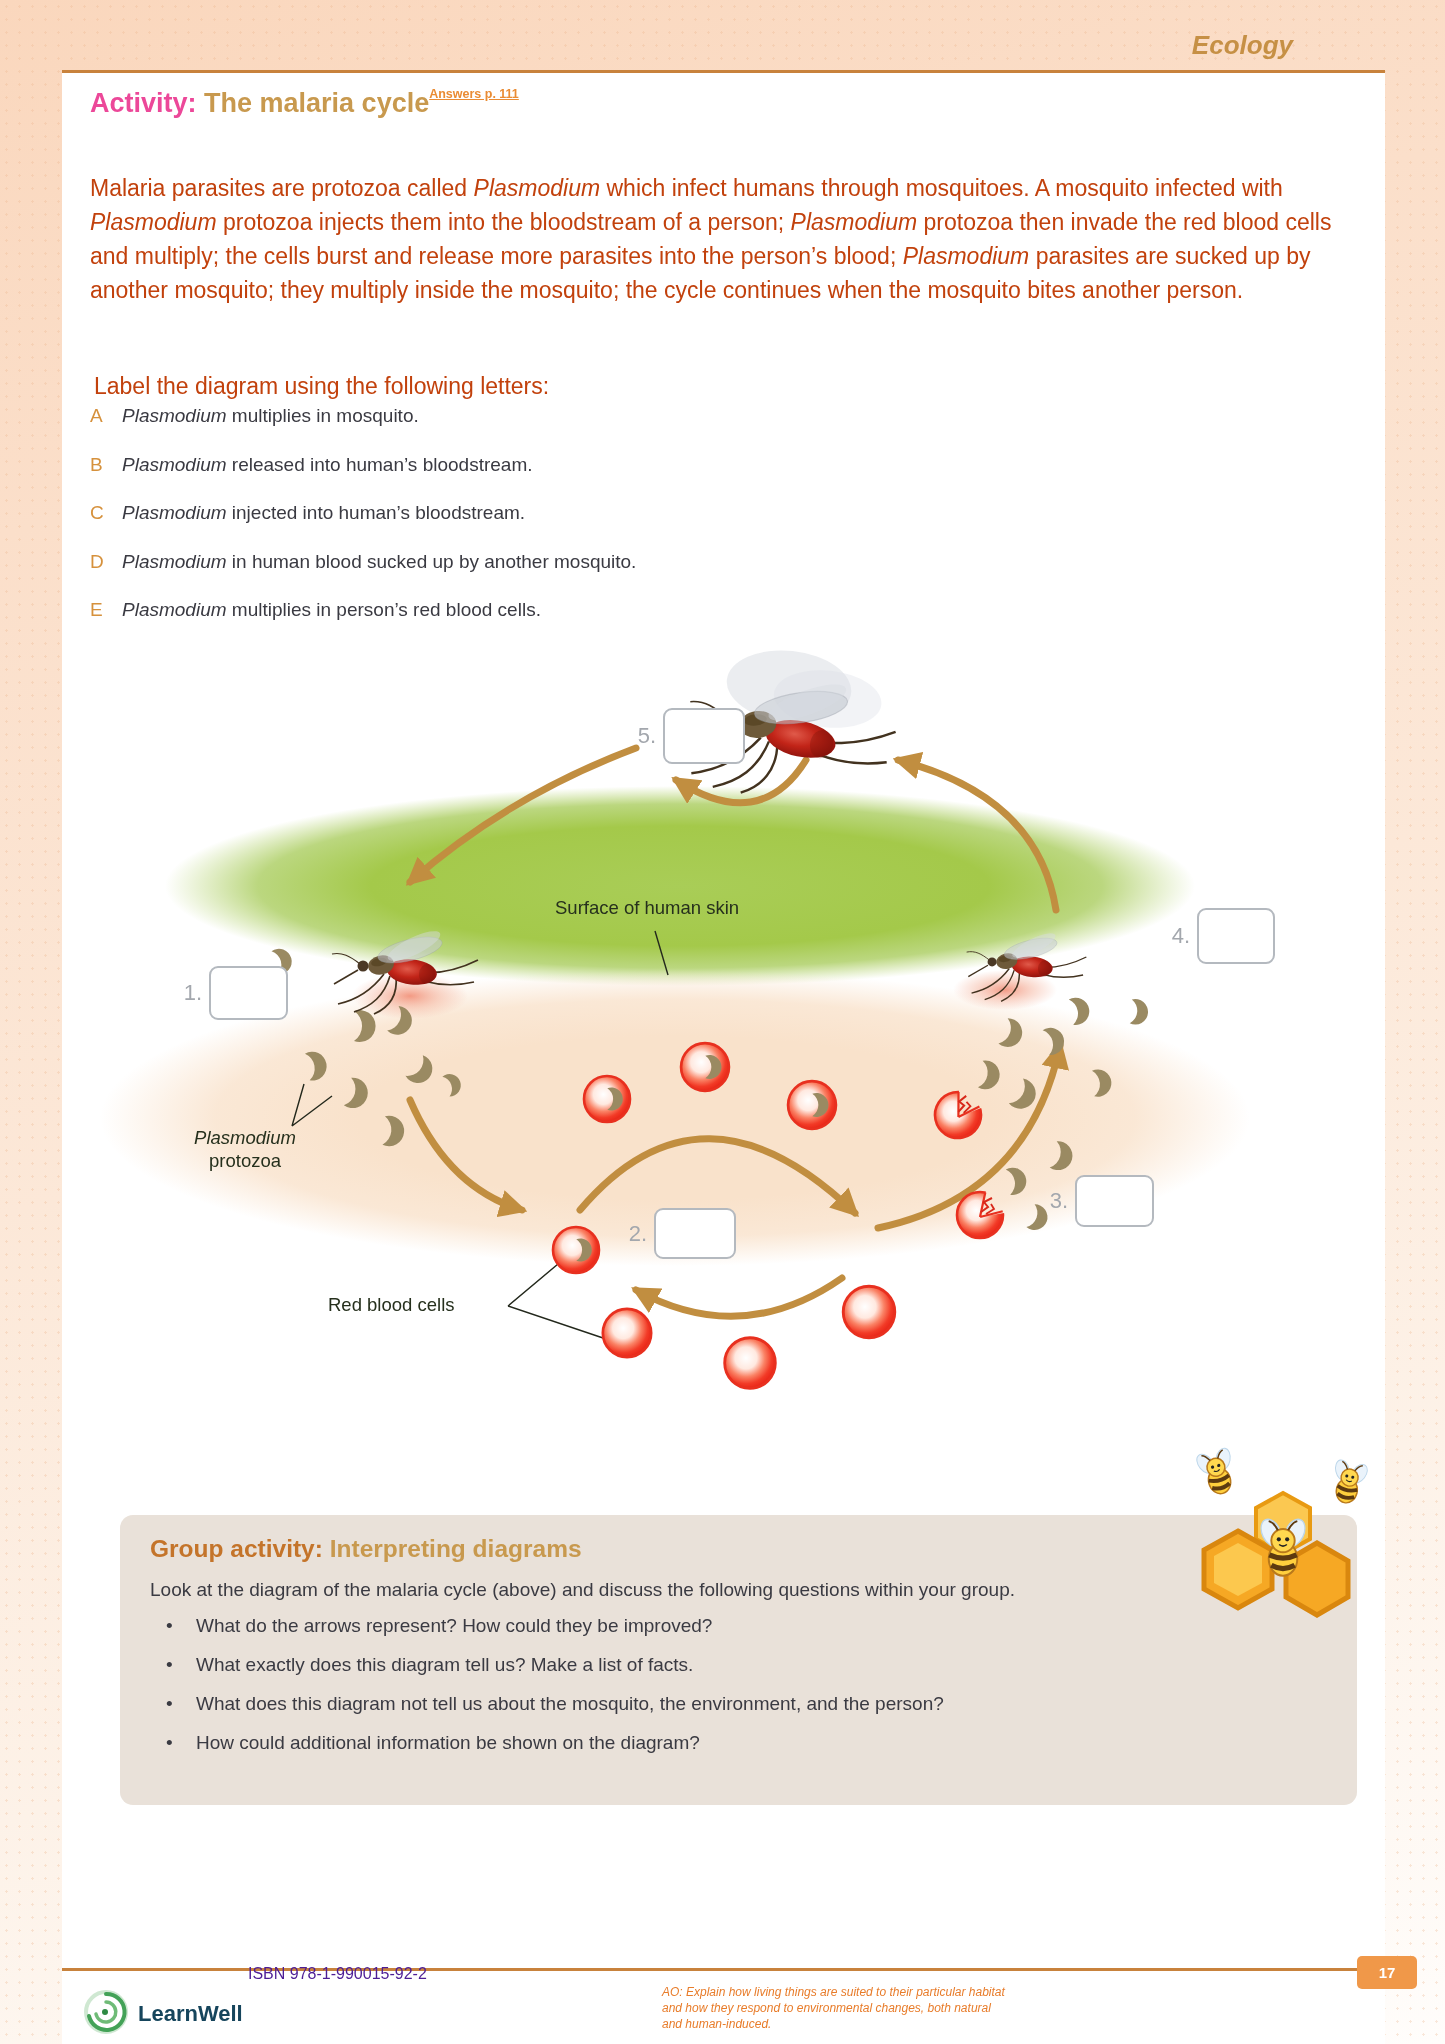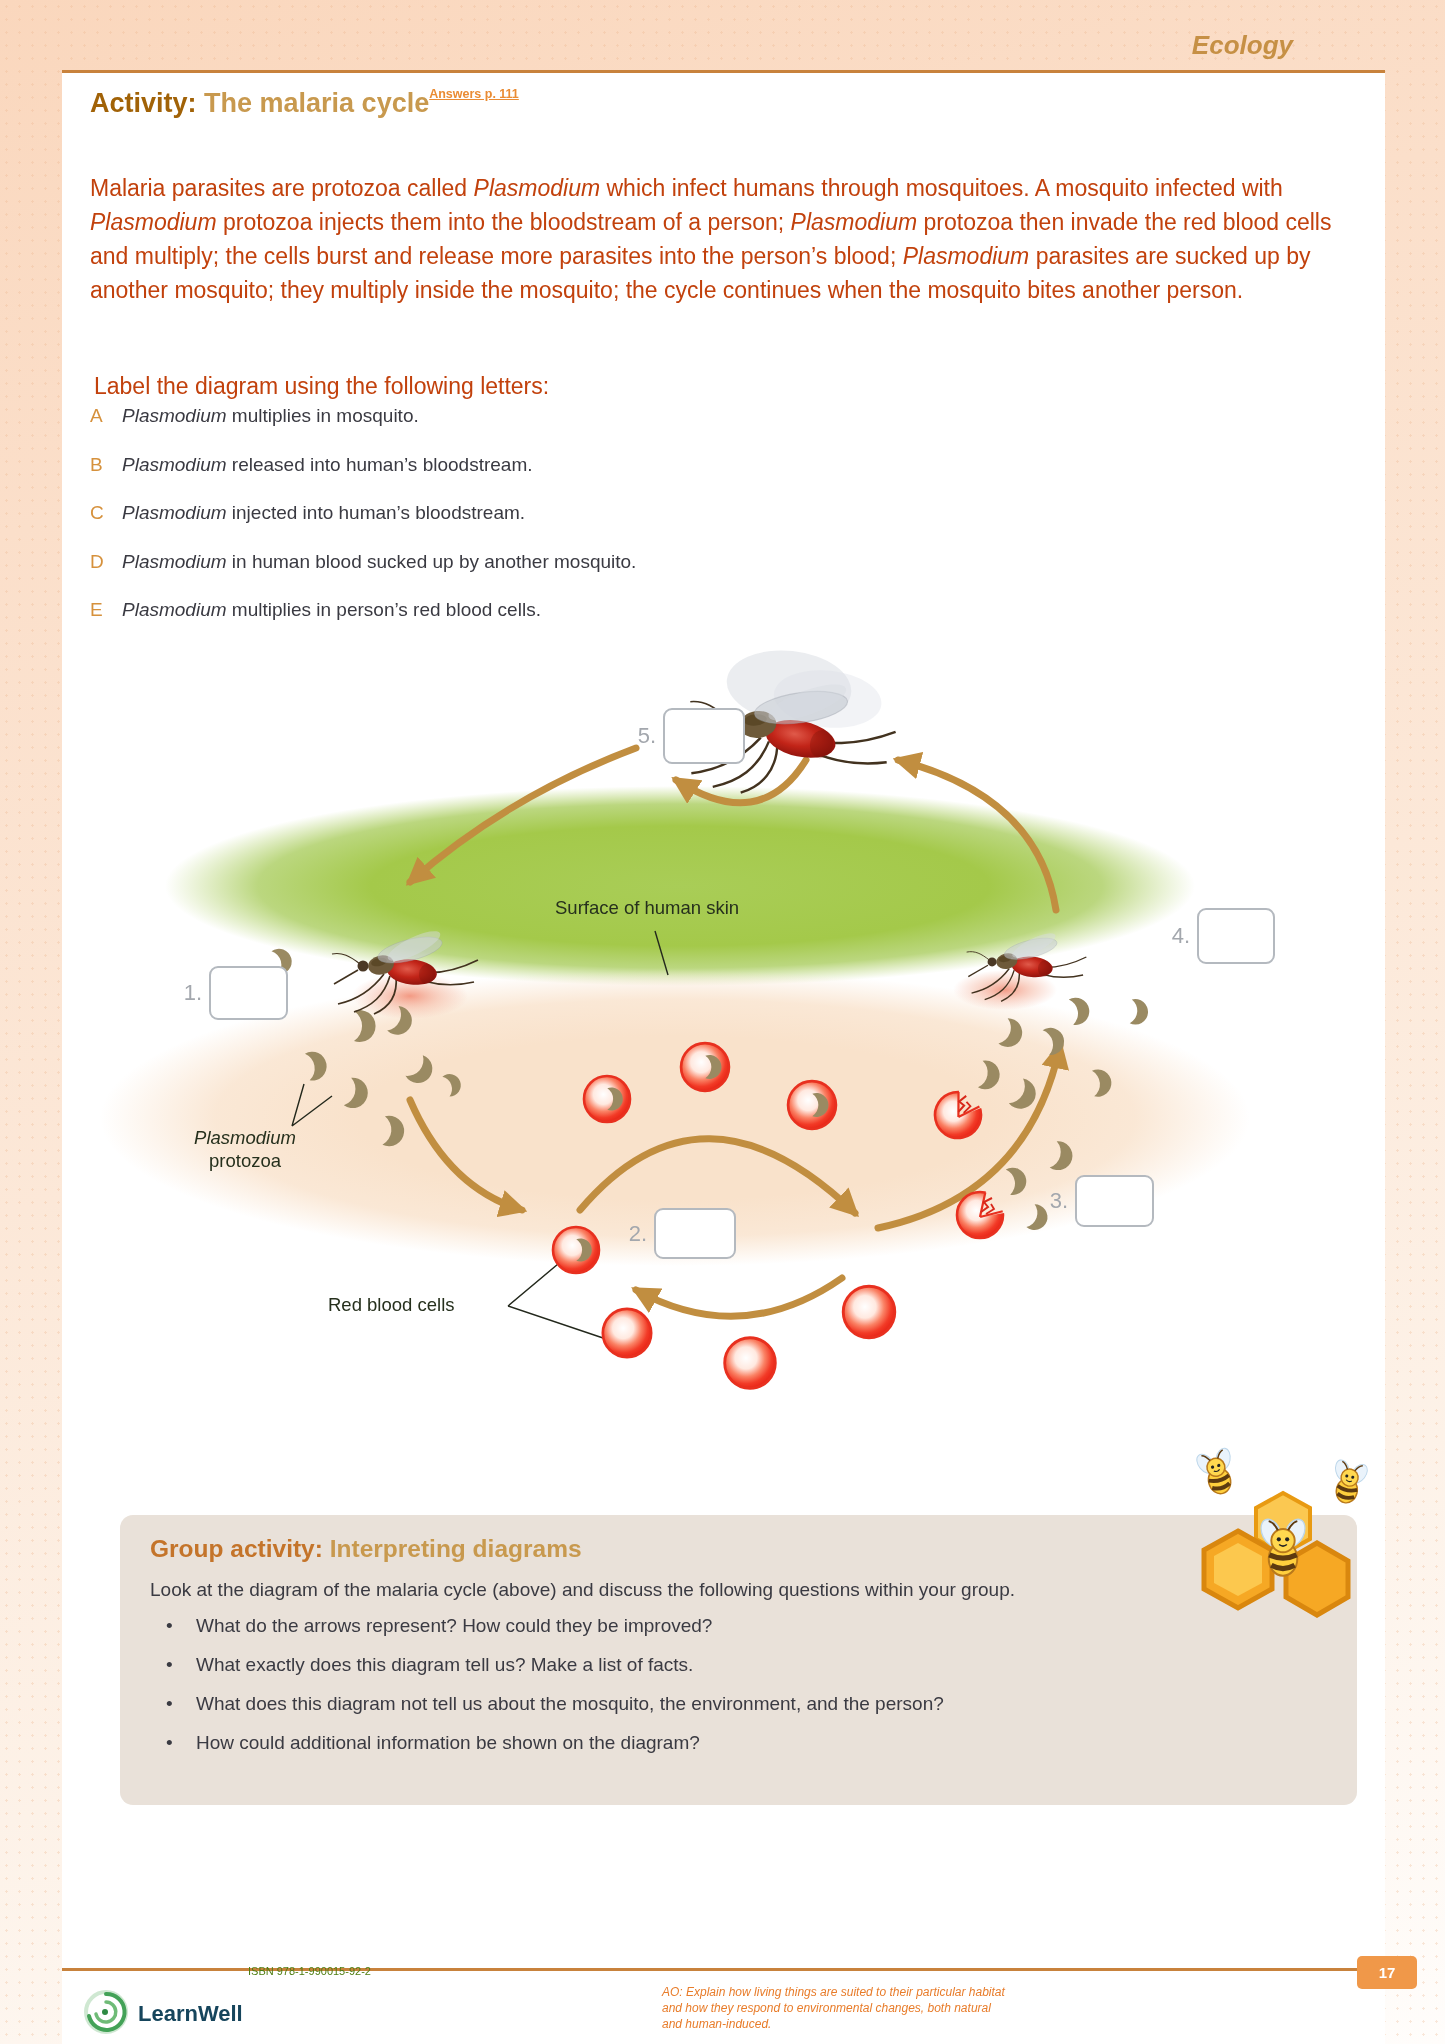--- a/index.html
+++ b/index.html
@@ -7,21 +7,21 @@
   .canvas{position:relative;width:1445px;height:2044px;overflow:hidden;
     background-image:
       radial-gradient(rgba(235,180,140,.30) 1px, transparent 1.3px),
       linear-gradient(165deg,#fad7bd 0%,#fbdfca 22%,#fce8d8 50%,#fdf2e8 75%,#fffdfb 100%);
     background-size:13px 13px,100% 100%;}
   .ecology{position:absolute;top:30px;right:152px;font-size:26px;font-weight:bold;font-style:italic;color:#c69045;}
   .page{position:absolute;left:62px;top:70px;width:1323px;height:1974px;background:#ffffff;border-top:3px solid #c8823c;}
 
   
   .h-act{position:absolute;left:28px;top:14px;font-size:27px;font-weight:bold;}
-  .h-act .pre{color:#a16207;}
+  .h-act .pre{color:#ec4899;}
   .h-act .rest{color:#c8994e;}
   .answers-link{font-size:12.5px;font-weight:bold;color:#ea8c34;text-decoration:underline;vertical-align:14px;}
 
   .body-text{color:#c2410c;font-size:23px;line-height:34px;}
   .intro{position:absolute;left:28px;top:75px;width:1268px;}
   .label-line{position:absolute;left:32px;top:273px;}
 
   .options{position:absolute;left:28px;top:332px;}
   .opt-row{display:flex;height:28px;margin-bottom:20.5px;font-size:19px;}
   .opt-letter{width:32px;color:#d6913c;}
@@ -45,21 +45,21 @@
   .h-group .rest{color:#c8994e;}
   .group-intro{margin-top:16px;color:#3a3a42;font-size:19px;}
   .g-bullets{margin-top:14px;}
   .g-bullet{display:flex;margin-bottom:17px;font-size:19px;color:#3a3a42;}
   .g-bullet .dot{width:30px;padding-left:16px;}
 
   
   .f-rule{position:absolute;left:0;top:1895px;width:1323px;height:3px;background:#c8823c;}
   .f-logo{position:absolute;left:20px;top:1915px;}
   .f-brand{position:absolute;left:76px;top:1928px;font-size:22px;font-weight:bold;color:#16455c;}
-  .f-isbn{position:absolute;left:186px;top:1892px;font-size:11px;color:#4d7c0f;}
+  .f-isbn{position:absolute;left:186px;top:1892px;font-size:16px;color:#4c1d95;}
   .f-ao{position:absolute;left:600px;top:1911px;width:344px;font-size:12px;line-height:16px;font-style:italic;color:#e87c2a;}
   .badge{position:absolute;left:1357px;top:1956px;width:60px;height:33px;background:#f09849;border-radius:5px;color:#fff;
     font-size:15px;font-weight:bold;display:flex;align-items:center;justify-content:center;}
 </style>
 </head>
 <body>
 
 <div class="canvas">
 
   <div class="ecology">Ecology</div>

